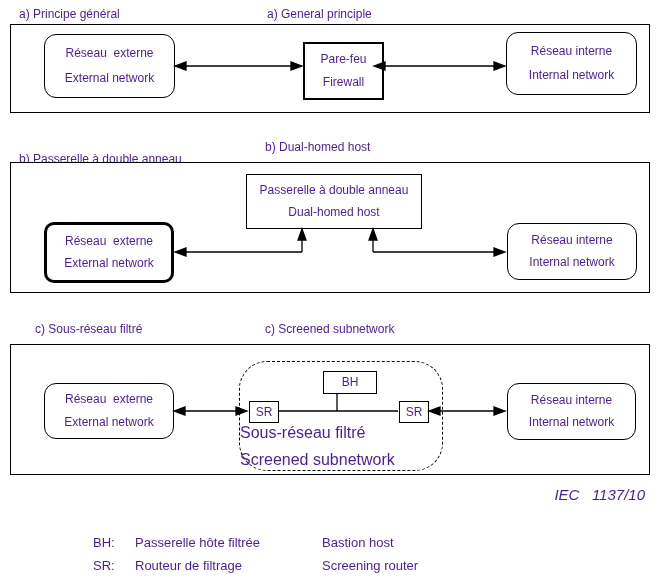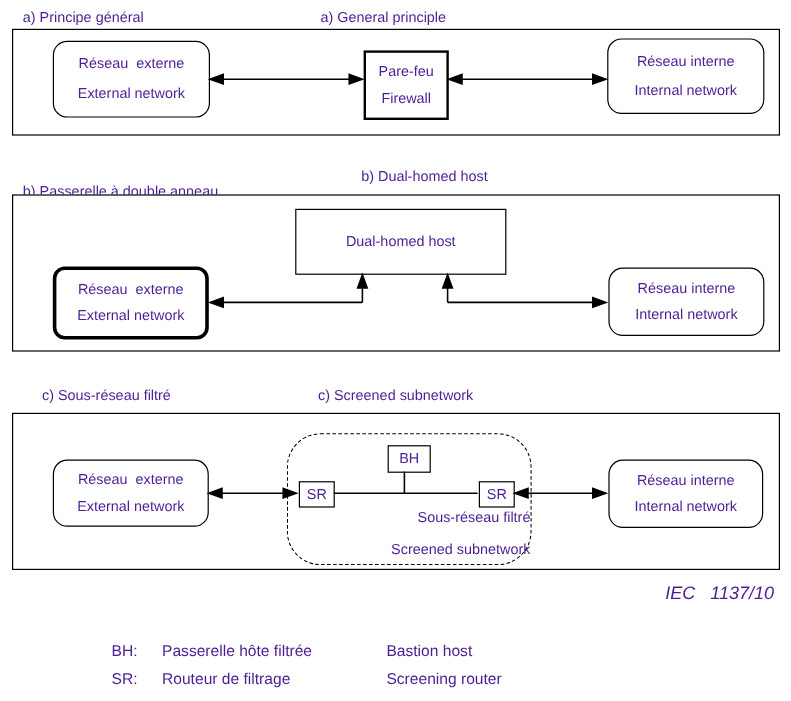--- a/index.html
+++ b/index.html
@@ -18,21 +18,21 @@
   }
   .netbox.thick{border-width:3px;border-radius:10px;}
   .sqbox{
     position:absolute;border:2px solid #000;background:#fff;
     display:flex;flex-direction:column;justify-content:space-evenly;align-items:center;
     font-size:12px;text-align:center;
   }
   .sqbox.thin{border-width:1px;}
   .bx-line{white-space:pre;line-height:13px;}
   .dashedbox{position:absolute;border:1px dashed #000;border-radius:28px;background:transparent;}
-  .dash-label{position:absolute;left:0;right:0;text-align:right;font-size:12px;white-space:pre;}
+  .dash-label{position:absolute;left:0;right:0;text-align:left;font-size:16px;white-space:pre;}
   .miniBox{
     position:absolute;border:1px solid #000;background:#fff;
     display:flex;align-items:center;justify-content:center;font-size:12px;
   }
   #connector-overlay{position:absolute;left:0;top:0;pointer-events:none;}
   .iec-ref{position:absolute;top:486px;right:14px;font-size:15px;font-style:italic;white-space:pre;}
   .legend-row{position:absolute;left:0;width:659px;height:16px;font-size:13px;margin-top:30px;}
   .legend-abbr{position:absolute;left:93px;white-space:pre;}
   .legend-fr{position:absolute;left:135px;white-space:pre;}
   .legend-en{position:absolute;left:322px;white-space:pre;}
@@ -45,56 +45,57 @@
 <div id="page">
 
   <div class="hdr" style="left:19px;top:7px;">a) Principe général</div>
   <div class="hdr" style="left:267px;top:7px;">a) General principle</div>
 
   <div class="panel" style="top:24px;height:89px;">
     <div class="netbox" style="left:33px;top:9px;width:131px;height:64px;">
       <div class="bx-line">Réseau  externe</div>
       <div class="bx-line">External network</div>
     </div>
-    <div class="sqbox" style="left:292px;top:17px;width:71px;height:58px;">
+    <div class="sqbox" style="left:292px;top:17px;width:81px;height:58px;">
       <div class="bx-line">Pare-feu</div>
       <div class="bx-line">Firewall</div>
     </div>
     <div class="netbox" style="left:495px;top:7px;width:131px;height:63px;">
       <div class="bx-line">Réseau interne</div>
       <div class="bx-line">Internal network</div>
     </div>
   </div>
 
   <div class="hdr" style="left:19px;top:152px;">b) Passerelle à double anneau</div>
-  <div class="hdr" style="left:265px;top:140px;margin-left:36px;">b) Dual-homed host</div>
+  <div class="hdr" style="left:265px;top:140px;">b) Dual-homed host</div>
 
   <div class="panel" style="top:162px;height:131px;">
     <div class="sqbox thin" style="left:235px;top:11px;width:176px;height:55px;">
+      <div class="bx-line">Passerelle à double anneau</div>
       <div class="bx-line">Dual-homed host</div>
     </div>
     <div class="netbox thick" style="left:33px;top:59px;width:130px;height:61px;">
       <div class="bx-line">Réseau  externe</div>
       <div class="bx-line">External network</div>
     </div>
     <div class="netbox" style="left:496px;top:60px;width:130px;height:57px;">
       <div class="bx-line">Réseau interne</div>
       <div class="bx-line">Internal network</div>
     </div>
   </div>
 
   <div class="hdr" style="left:35px;top:322px;">c) Sous-réseau filtré</div>
   <div class="hdr" style="left:265px;top:322px;">c) Screened subnetwork</div>
 
   <div class="panel" style="top:344px;height:131px;">
     <div class="dashedbox" style="left:228px;top:16px;width:204px;height:110px;">
       <div class="dash-label" style="top:62px;">Sous-réseau filtré</div>
       <div class="dash-label" style="top:89px;">Screened subnetwork</div>
     </div>
-    <div class="miniBox" style="left:312px;top:26px;width:36px;height:23px;">
+    <div class="miniBox" style="left:312px;top:26px;width:54px;height:23px;">
       <span class="bx-line">BH</span>
     </div>
     <div class="miniBox" style="left:238px;top:56px;width:30px;height:22px;">
       <span class="bx-line">SR</span>
     </div>
     <div class="miniBox" style="left:388px;top:56px;width:30px;height:22px;">
       <span class="bx-line">SR</span>
     </div>
     <div class="netbox" style="left:33px;top:38px;width:130px;height:56px;">
       <div class="bx-line">Réseau  externe</div>

